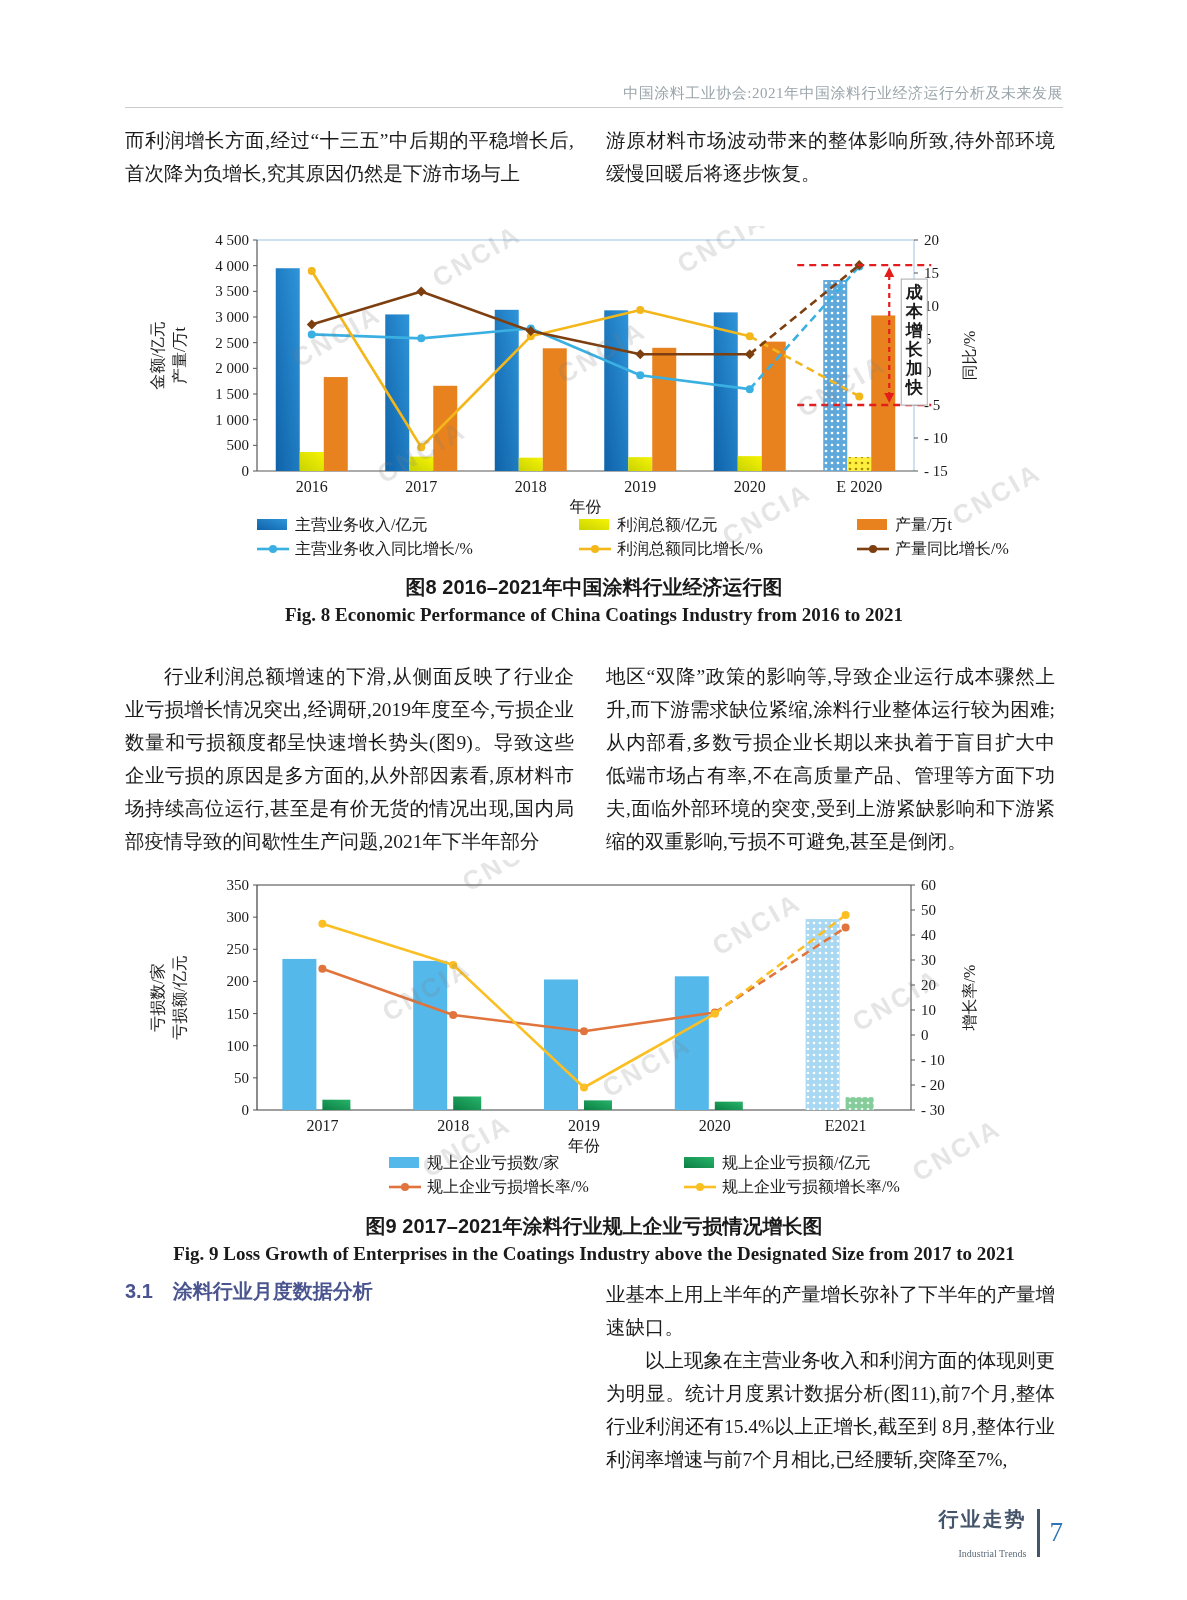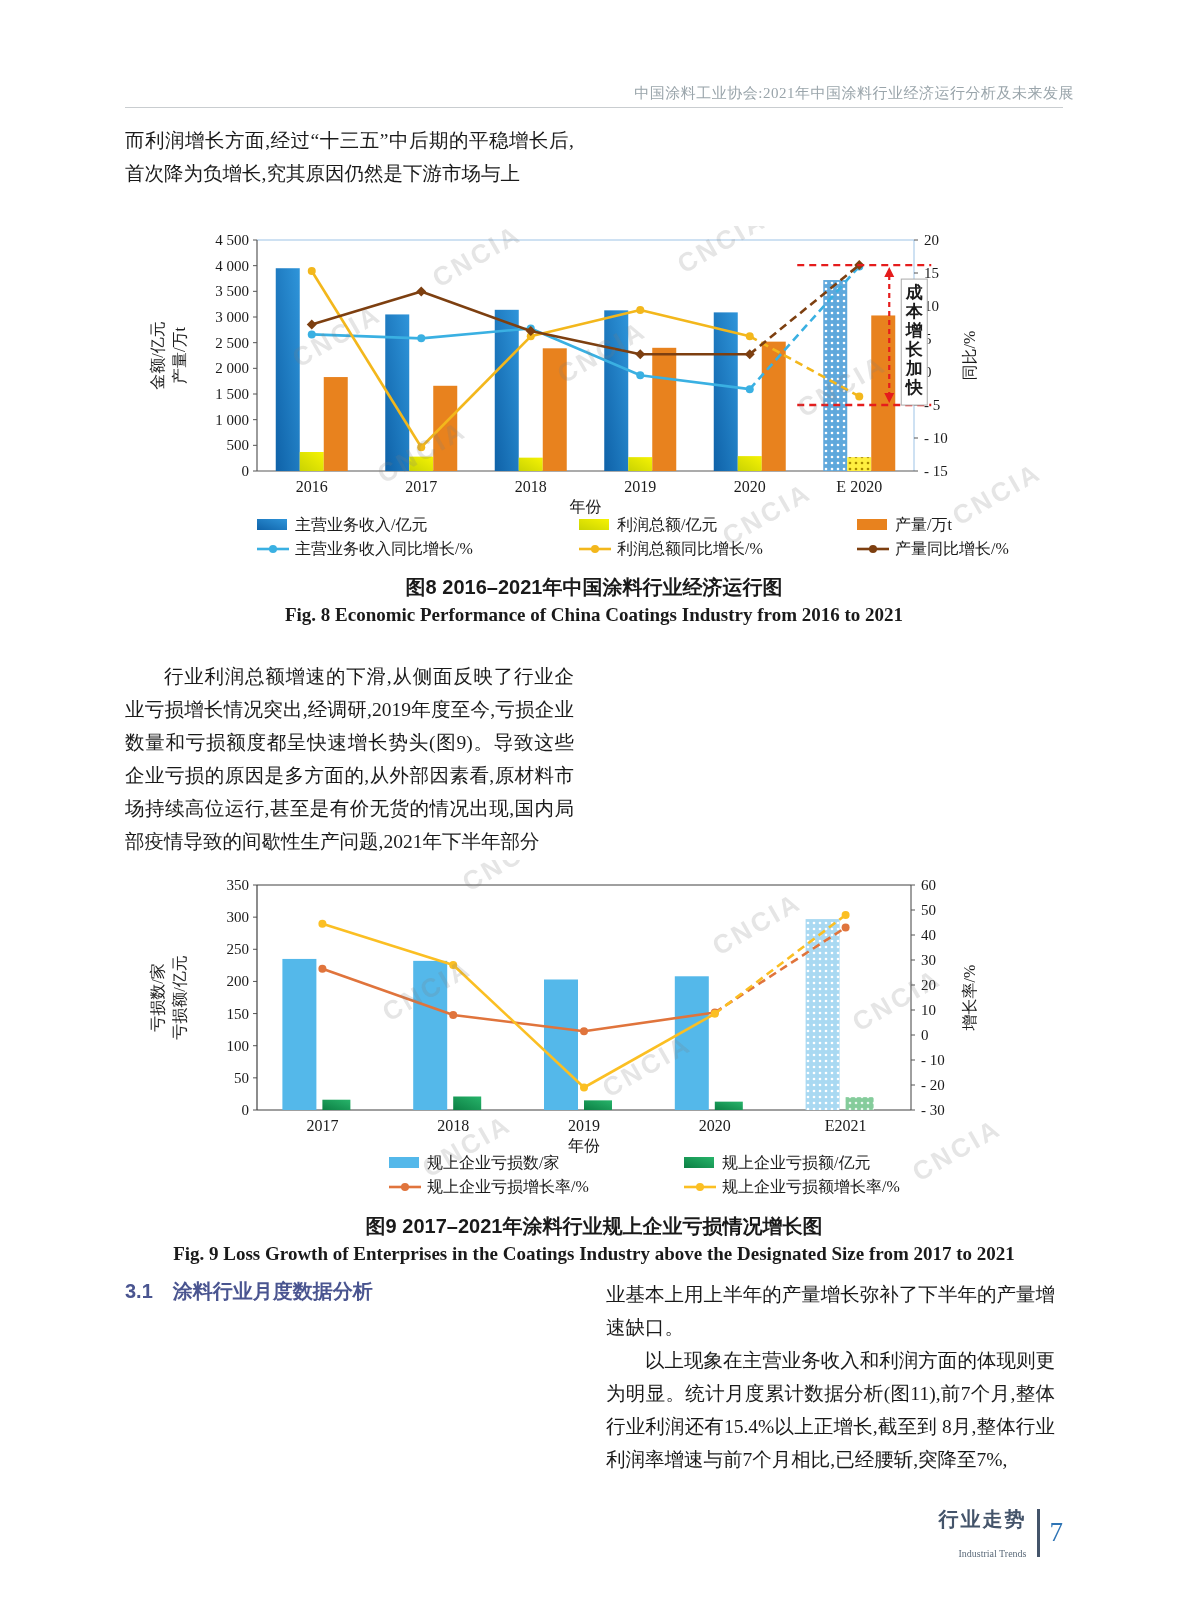--- a/index.html
+++ b/index.html
@@ -1,18 +1,18 @@
 <!DOCTYPE html>
 <html><head>
 <meta charset="utf-8">
 <style>
   html,body{margin:0;padding:0;background:#ffffff;}
   .page{position:relative;width:1187px;height:1600px;background:#fff;overflow:hidden;
         font-family:"Liberation Serif",serif;color:#1a1a1a;}
-  .hdr{position:absolute;top:84px;right:113px;font-size:15px;color:#9aa5ab;letter-spacing:.5px;}
+  .hdr{position:absolute;top:84px;right:124px;font-size:15px;color:#9aa5ab;letter-spacing:.5px;}
   .rule{position:absolute;top:107px;left:125px;width:938px;height:1px;background:#c9cdd0;}
   .tworow{position:absolute;left:125px;width:938px;display:flex;gap:32px;}
   .col{width:449px;}
   .col p{margin:0;font-size:19.5px;line-height:33px;text-align:justify;}
   .indent{text-indent:2em;}
   .fig{position:absolute;left:125px;width:938px;}
   .fig svg{display:block;margin:0 auto;}
   .cap-cn{text-align:center;font-weight:bold;font-size:20px;margin-top:8px;font-family:"Liberation Sans","Liberation Serif",sans-serif;}
   .cap-en{text-align:center;font-weight:bold;font-size:19px;margin-top:3px;font-family:"Liberation Serif",serif;}
   .sec-h{margin:0 0 28px 0;font-family:"Liberation Sans",sans-serif;font-weight:bold;
@@ -36,20 +36,23 @@
 <body>
 
 <div class="page">
 
   <div class="hdr">中国涂料工业协会:2021年中国涂料行业经济运行分析及未来发展</div>
   <div class="rule"></div>
 
   <div class="tworow" style="top:124px">
     <div class="col">
       <p>而利润增长方面,经过“十三五”中后期的平稳增长后,首次降为负增长,究其原因仍然是下游市场与上</p>
+    </div>
+    <div class="col">
+      <p>游原材料市场波动带来的整体影响所致,待外部环境缓慢回暖后将逐步恢复。</p>
     </div>
   </div>
 
   <div class="fig" style="top:226px">
     <svg id="chart8" width="910" height="340" viewBox="0 0 910 340">
         <defs>
           <linearGradient id="chart8g0" x1="0" y1="1" x2="1" y2="0">
             <stop offset="0%" stop-color="#0f62a8"></stop>
             <stop offset="100%" stop-color="#2f95da"></stop>
           </linearGradient>
@@ -204,20 +207,23 @@
         <text transform="translate(820,300) rotate(-30)" class="wm">CNCIA</text>
       </svg>
     <div class="cap-cn">图8  2016–2021年中国涂料行业经济运行图</div>
     <div class="cap-en">Fig. 8  Economic Performance of China Coatings Industry from 2016 to 2021</div>
   </div>
 
   <div class="tworow" style="top:660px">
     <div class="col">
       <p class="indent">行业利润总额增速的下滑,从侧面反映了行业企业亏损增长情况突出,经调研,2019年度至今,亏损企业数量和亏损额度都呈快速增长势头(图9)。导致这些企业亏损的原因是多方面的,从外部因素看,原材料市场持续高位运行,甚至是有价无货的情况出现,国内局部疫情导致的间歇性生产问题,2021年下半年部分</p>
     </div>
+    <div class="col">
+      <p>地区“双降”政策的影响等,导致企业运行成本骤然上升,而下游需求缺位紧缩,涂料行业整体运行较为困难;从内部看,多数亏损企业长期以来执着于盲目扩大中低端市场占有率,不在高质量产品、管理等方面下功夫,面临外部环境的突变,受到上游紧缺影响和下游紧缩的双重影响,亏损不可避免,甚至是倒闭。</p>
+    </div>
   </div>
 
   <div class="fig" style="top:860px">
     <svg id="chart9" width="910" height="345" viewBox="0 0 910 345">
         <defs>
           <pattern id="chart9p0" width="6" height="6" patternUnits="userSpaceOnUse">
             <rect width="6" height="6" fill="#a9d9f2"></rect>
             <circle cx="3" cy="3" r="1.3" fill="#ffffff"></circle>
           </pattern>
           <linearGradient id="chart9g1" x1="0" y1="1" x2="1" y2="0">

